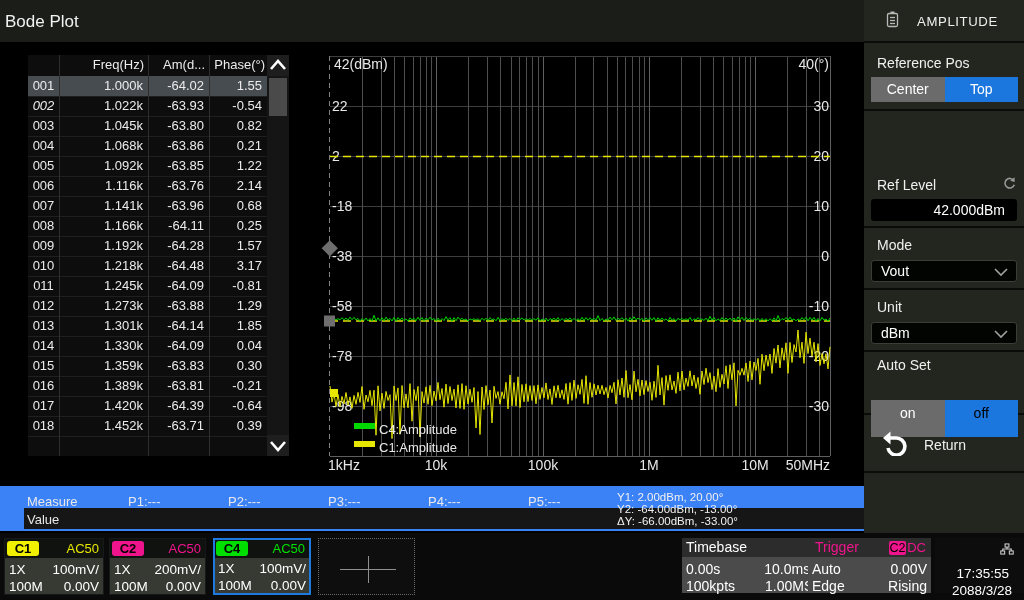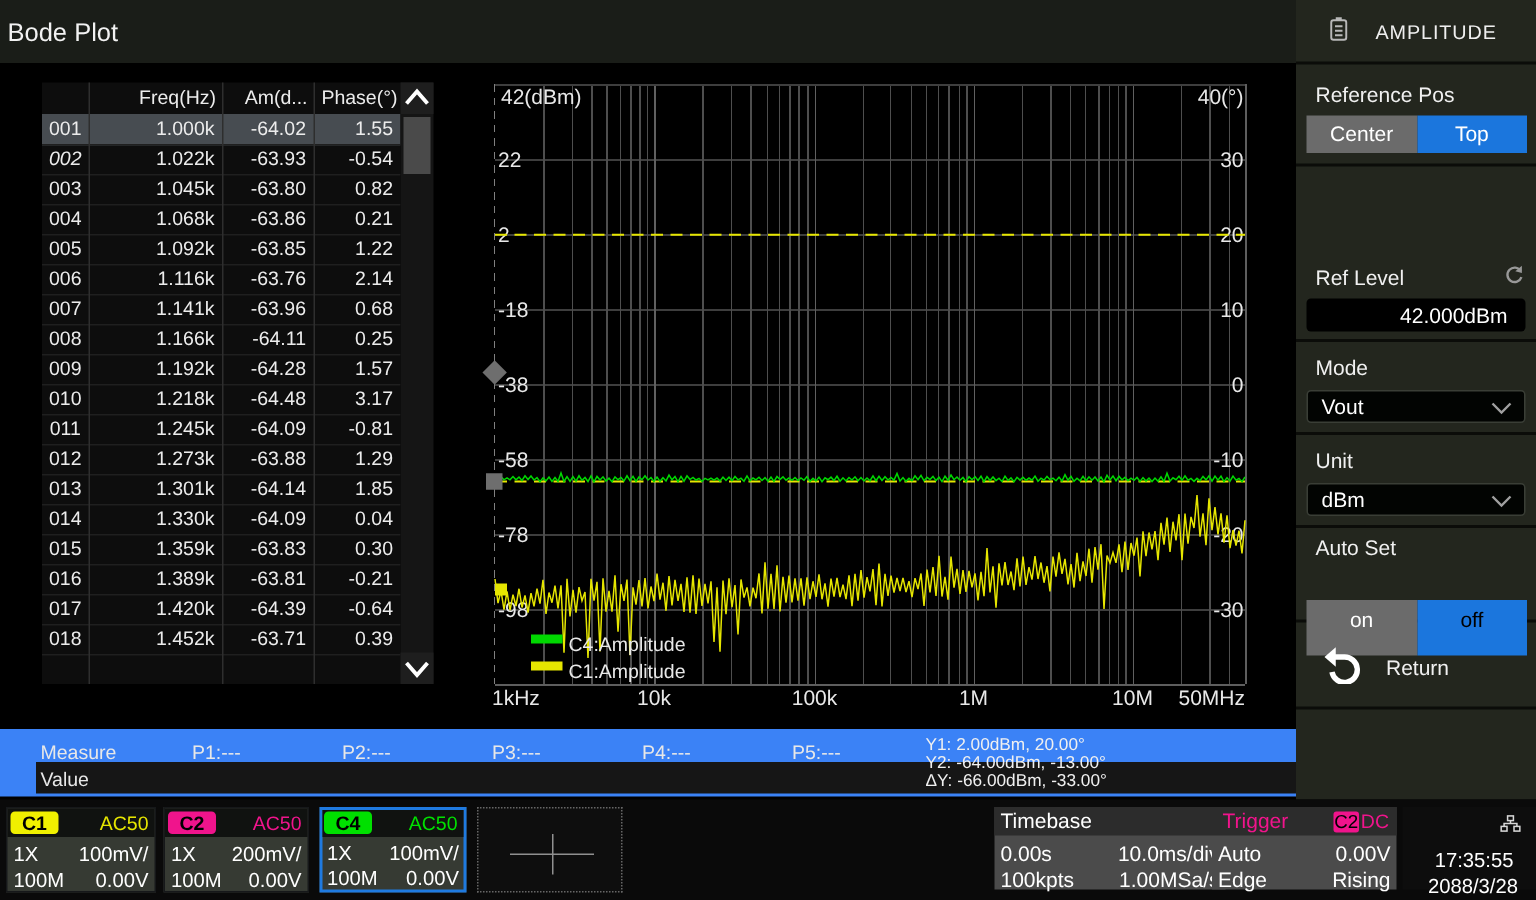--- a/index.html
+++ b/index.html
@@ -41,21 +41,21 @@
   
   #bots{left:0;top:533px;width:1024px;height:67px;background:#0a0a0a;}
   .chbox{position:absolute;top:5px;height:57px;background:#363a33;border:1px solid #16181a;box-sizing:border-box;}
   .chhead{position:absolute;left:0;top:0;width:100%;height:19px;background:#101210;}
   .chtab{position:absolute;left:2px;top:2px;width:32px;height:15px;border-radius:3px;
     font-size:13px;color:#000;text-align:center;line-height:15px;font-weight:bold;}
   .chac{position:absolute;right:4px;top:2px;font-size:13px;}
   .chl{position:absolute;left:4px;font-size:13.5px;color:#fff;}
   .chr{position:absolute;right:4px;font-size:13.5px;color:#fff;}
   .r1{top:23px;} .r2{top:40px;}
-  #tbbox{position:absolute;left:663px;top:5px;width:154px;height:55px;background:#4b4b4b;}
+  #tbbox{position:absolute;left:682px;top:5px;width:154px;height:55px;background:#4b4b4b;}
   #tgbox{position:absolute;left:808px;top:5px;width:123px;height:55px;background:#4b4b4b;}
   .bhead{position:absolute;left:0;top:0;width:100%;height:19px;background:#2c2c2c;}
   #clock{position:absolute;left:935px;top:5px;width:89px;height:55px;background:#0d0d0d;color:#fff;
     font-size:13.5px;text-align:right;}
 </style>
 </head>
 <body>
 <div class="abs" id="topbar">
     <span>Bode Plot</span>
   </div>

